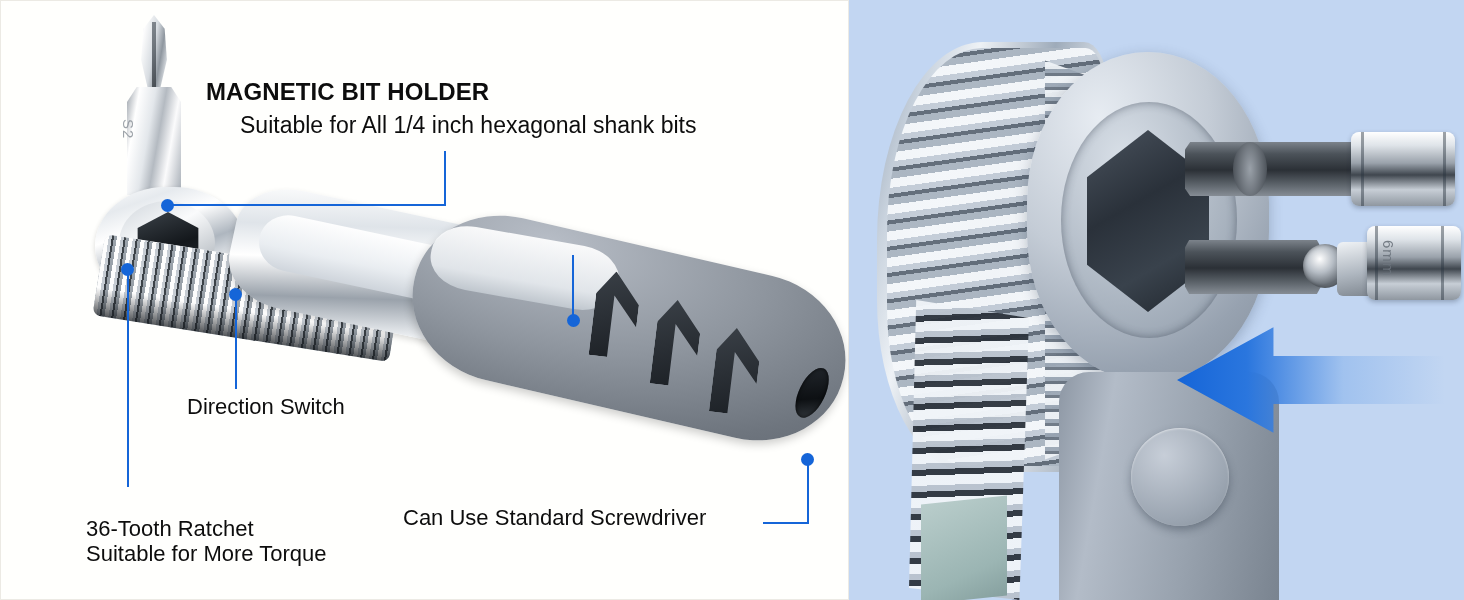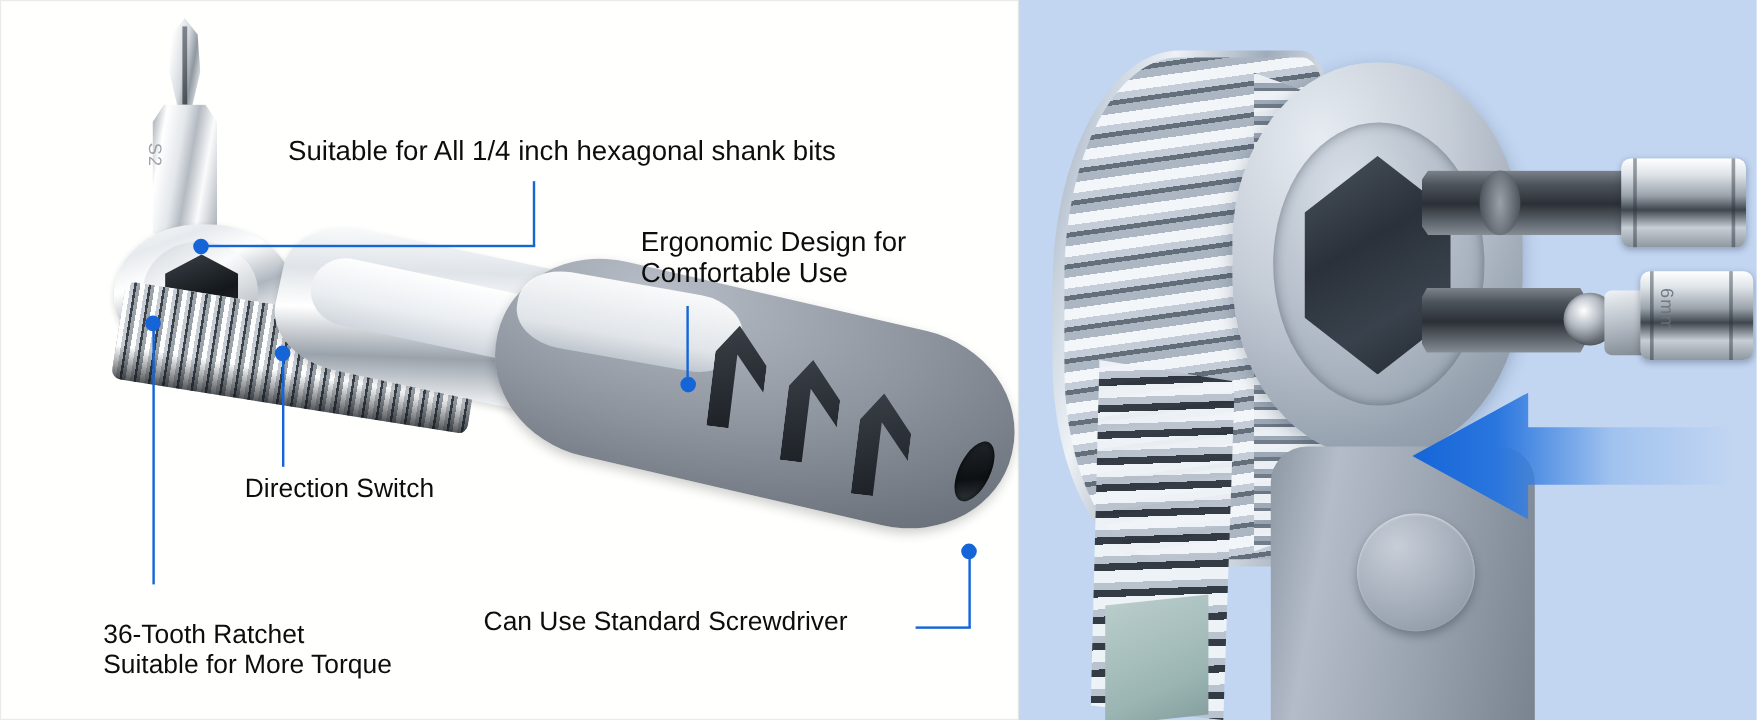--- a/index.html
+++ b/index.html
@@ -270,31 +270,30 @@
         <div class="btn-round small"></div>
       </div>
       <div class="grip">
         <div class="chev c1"></div>
         <div class="chev c2"></div>
         <div class="chev c3"></div>
         <div class="slot-end"></div>
       </div>
     </div>
 
+    <div class="label title" style="left:205px; top:78px;">MAGNETIC BIT HOLDER</div>
     <div class="label body" style="left:205px; top:112px;margin-left:34px;">Suitable for All 1/4 inch hexagonal shank bits</div>
     <div class="vline" style="left:443px; top:150px; height:54px;"></div>
     <div class="hline" style="left:165px; top:203px; width:280px;"></div>
     <div class="dot" style="left:160px; top:198px;"></div>
 
-    <div class="label body" style="left:533px; top:188px;">Ergonomic Design for
-Comfortable Use</div>
     <div class="vline" style="left:571px; top:254px; height:64px;"></div>
     <div class="dot" style="left:566px; top:313px;"></div>
 
-    <div class="label small" style="left:203px; top:394px;">Direction Switch</div>
+    <div class="label small" style="left:186px; top:394px;">Direction Switch</div>
     <div class="dot" style="left:228px; top:287px;"></div>
     <div class="vline" style="left:234px; top:296px; height:92px;"></div>
 
     <div class="label small" style="left:85px; top:492px;margin-top:24px;">36-Tooth Ratchet
 Suitable for More Torque</div>
     <div class="dot" style="left:120px; top:262px;"></div>
     <div class="vline" style="left:126px; top:272px; height:214px;"></div>
 
     <div class="label small" style="left:402px; top:505px;">Can Use Standard Screwdriver</div>
     <div class="hline" style="left:762px; top:521px; width:46px;"></div>

